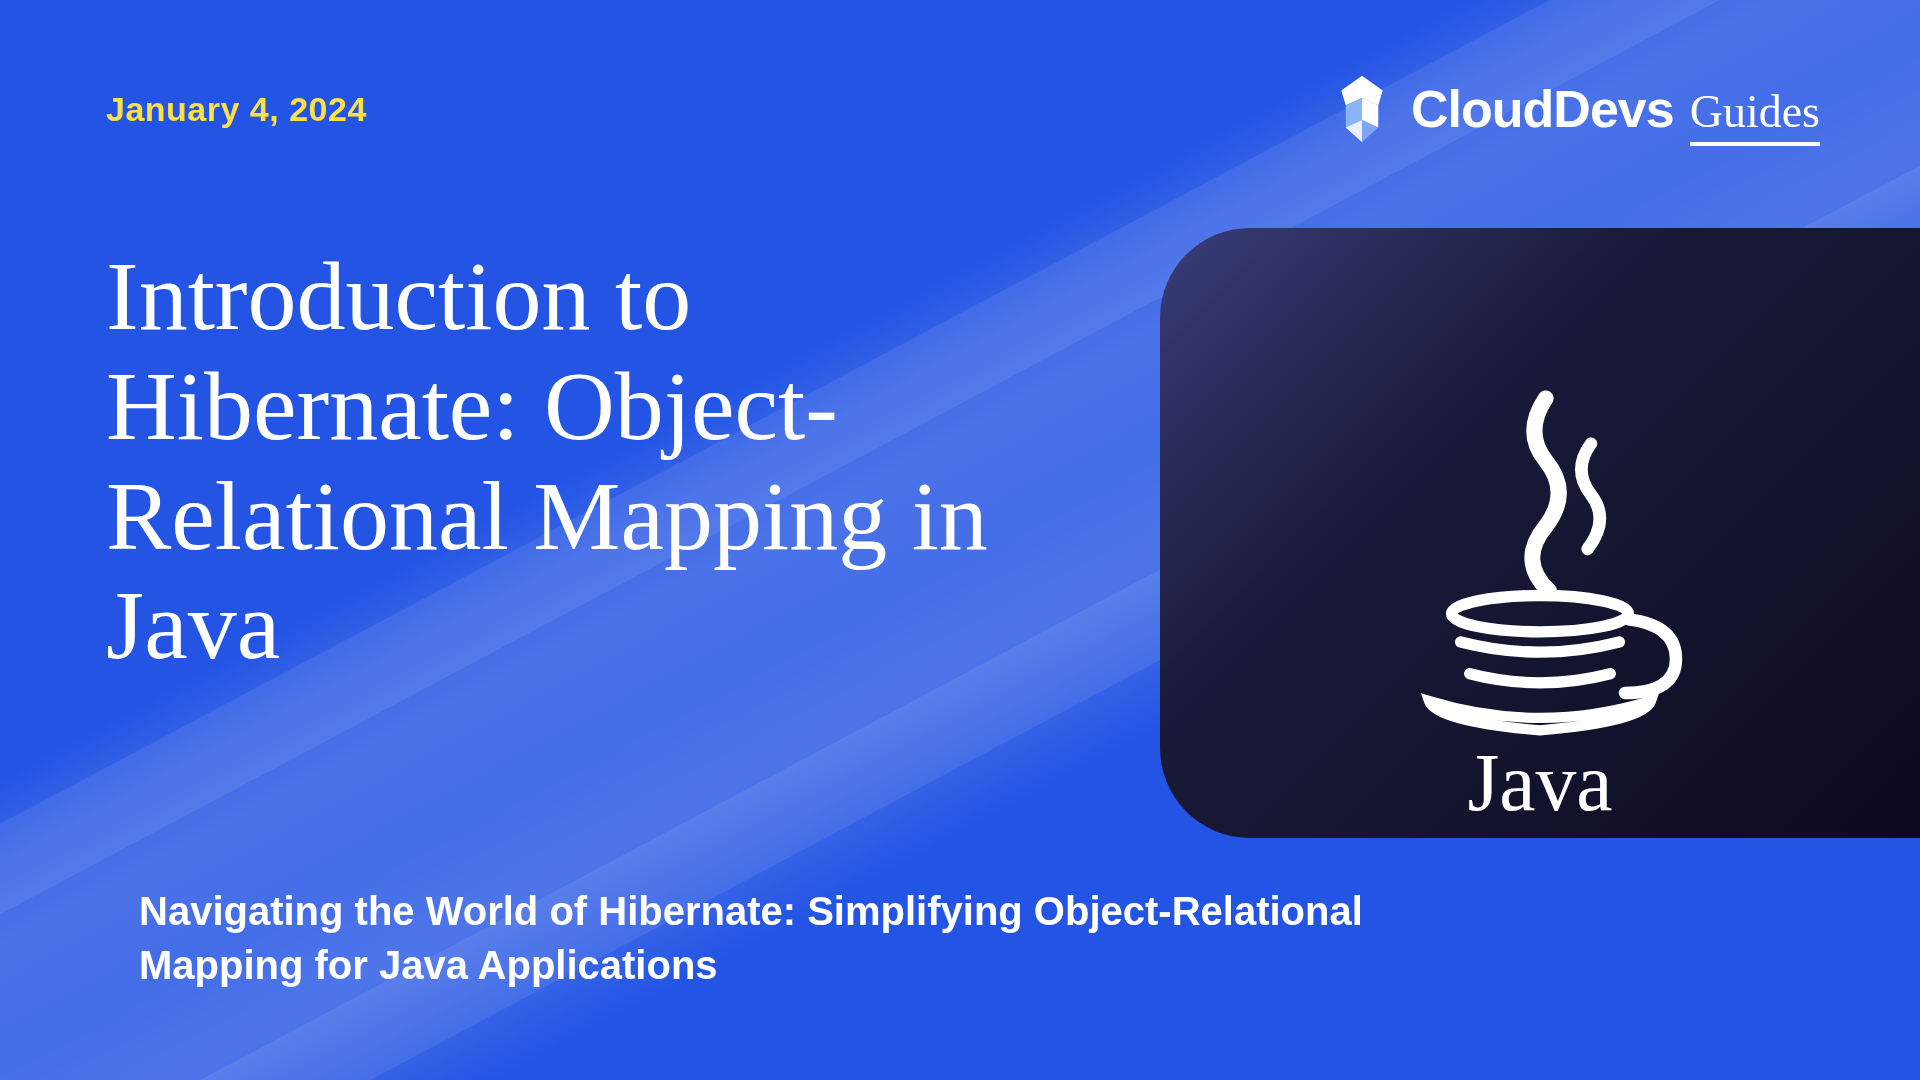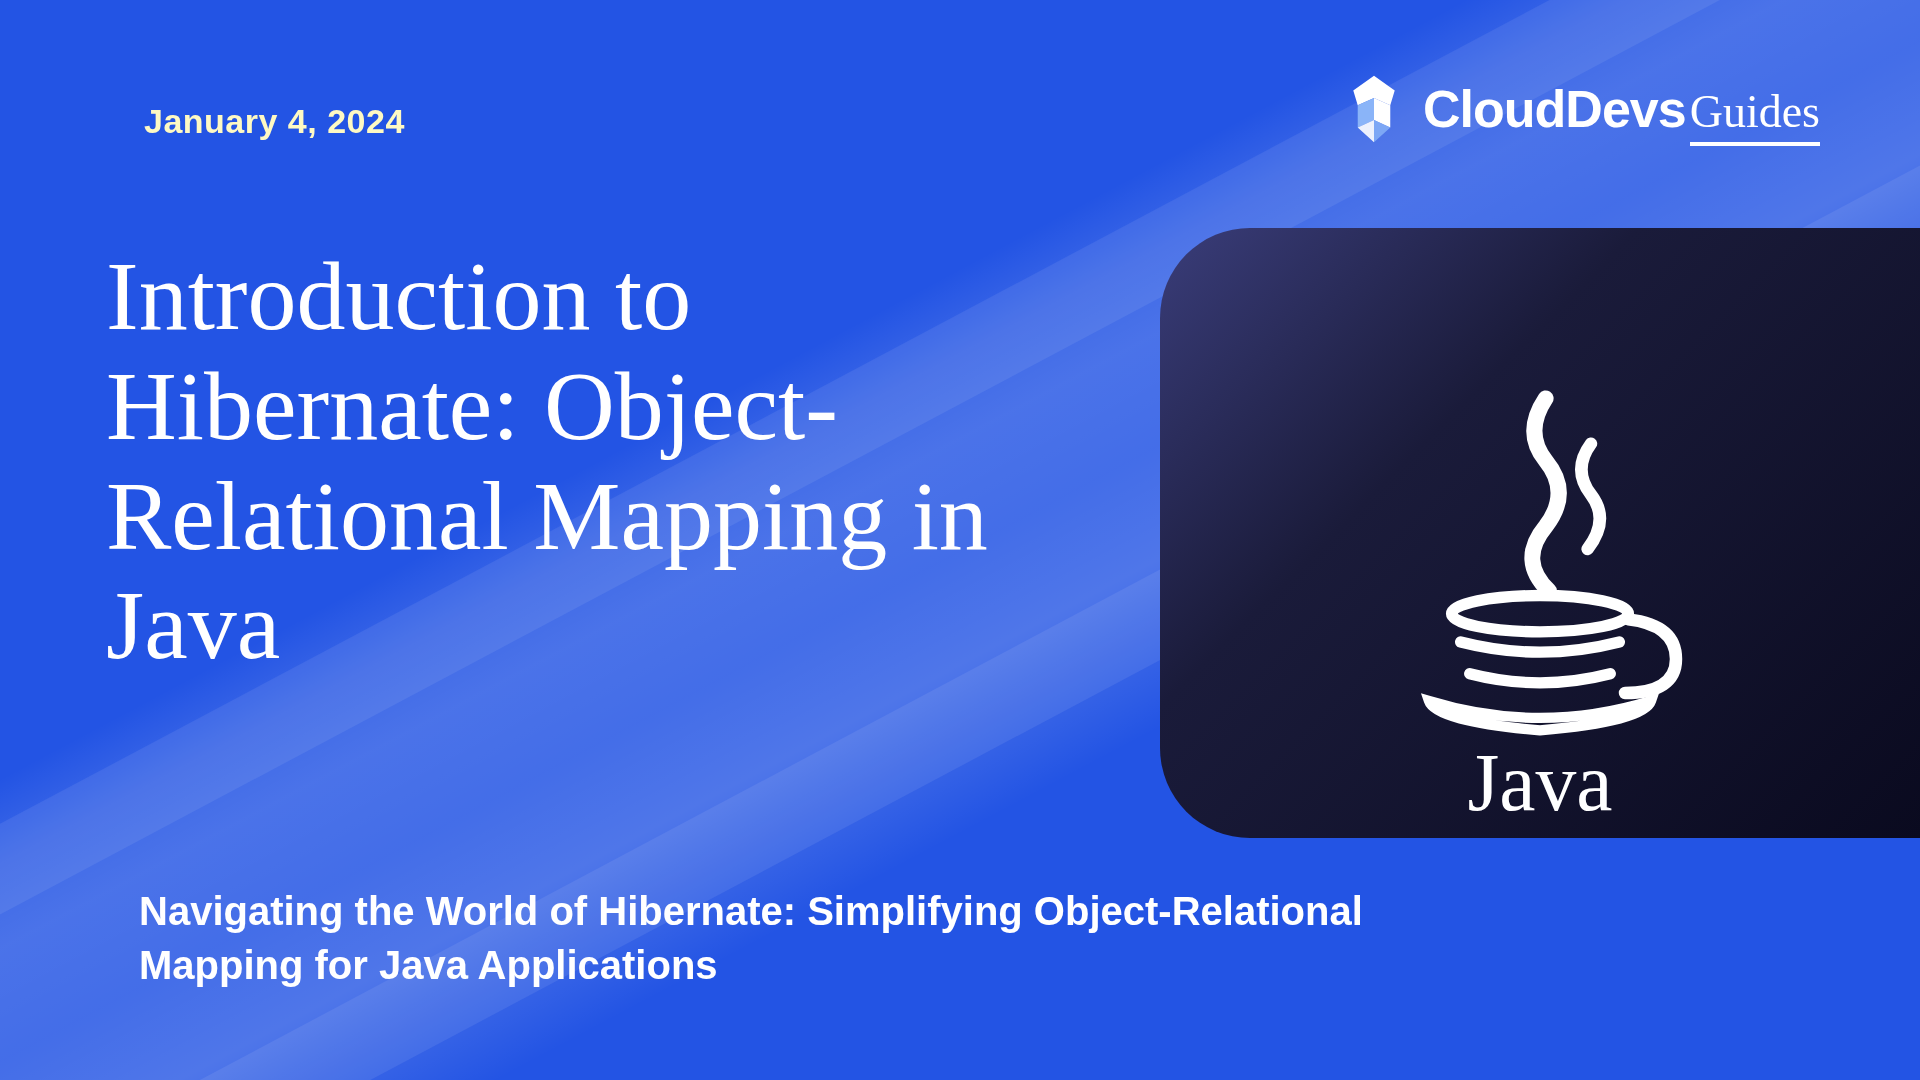--- a/index.html
+++ b/index.html
@@ -47,27 +47,26 @@
     .brush-stroke::before {
       top: 40px;
     }
 
     .brush-stroke::after {
       bottom: 60px;
     }
 
     .date {
       position: absolute;
-      top: 102px;
+      top: 90px;
       left: 106px;
-      color: #fef9c3;
+      color: #fde047;
       font-size: 34px;
       font-weight: 600;
       letter-spacing: 0.5px;
-      margin-left: 38px;
     }
 
     .brand {
       position: absolute;
       top: 72px;
       right: 100px;
       display: flex;
       align-items: center;
       gap: 12px;
     }
@@ -76,21 +75,21 @@
       width: 74px;
       height: 74px;
       display: flex;
       align-items: center;
       justify-content: center;
     }
 
     .brand-text {
       display: flex;
       align-items: baseline;
-      gap: 4px;
+      gap: 16px;
     }
 
     .brand-main {
       color: #ffffff;
       font-size: 52px;
       font-weight: 800;
       letter-spacing: -1px;
     }
 
     .brand-sub {

